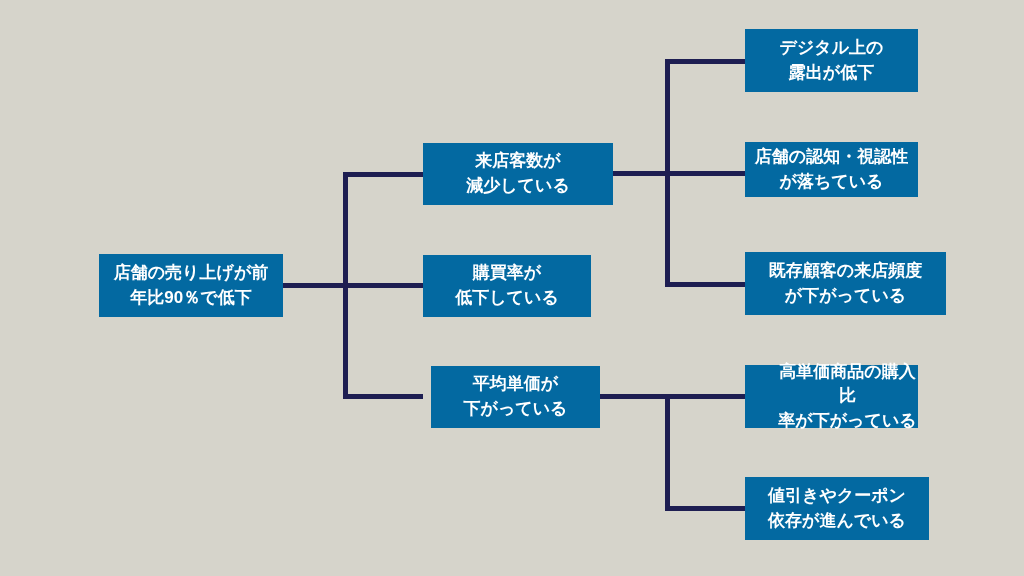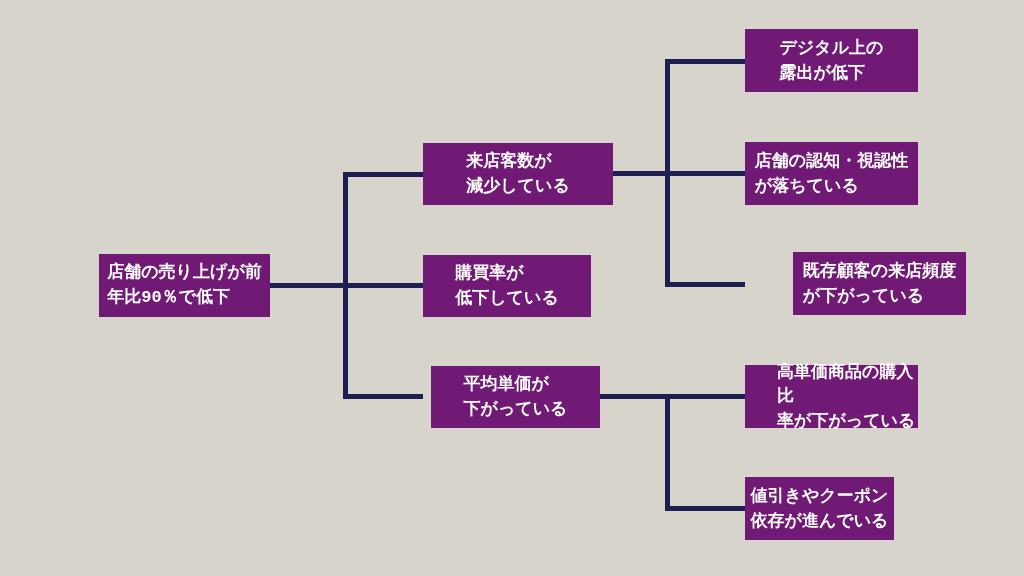--- a/index.html
+++ b/index.html
@@ -11,48 +11,49 @@
   }
   .canvas {
     position: relative;
     width: 1024px;
     height: 576px;
     background: #d6d4cb;
     overflow: hidden;
   }
   .node {
     position: absolute;
-    background: #701a75;
+    background: #0369a1;
     color: #ffffff;
     font-weight: bold;
     font-size: 17px;
     line-height: 1.45;
     display: flex;
     align-items: center;
     justify-content: center;
+    text-align: center;
     white-space: pre-line;
     box-sizing: border-box;
   }
   .hline, .vline {
     position: absolute;
     background: #1e1e52;
   }
   .hline { height: 5px; }
   .vline { width: 5px; }
 
   
-  .n-root { left: 99px;  top: 254px; width: 171px; height: 63px; font-family: Liberation Mono, monospace; }
+  .n-root { left: 99px;  top: 254px; width: 184px; height: 63px; }
   .n-m1   { left: 423px; top: 143px; width: 190px; height: 62px; }
   .n-m2   { left: 423px; top: 255px; width: 168px; height: 62px; }
   .n-m3   { left: 423px; top: 366px; width: 169px; height: 62px; margin-left: 8px; }
   .n-r1   { left: 745px; top: 29px;  width: 173px; height: 63px; }
-  .n-r2   { left: 745px; top: 142px; width: 173px; height: 63px; }
-  .n-r3   { left: 745px; top: 252px; width: 173px; height: 63px; margin-left: 48px; }
+  .n-r2   { left: 745px; top: 142px; width: 173px; height: 55px; }
+  .n-r3   { left: 745px; top: 252px; width: 201px; height: 63px; }
   .n-r4   { left: 745px; top: 365px; width: 173px; height: 63px; padding-left: 32px; }
-  .n-r5   { left: 745px; top: 477px; width: 149px; height: 63px; }
+  .n-r5   { left: 745px; top: 477px; width: 184px; height: 63px; }
 
   
   .c-root-m2 { left: 270px; top: 283px; width: 153px; }
   .c-trunk1  { left: 343px; top: 172px; height: 227px; }
   .c-br-m1   { left: 343px; top: 172px; width: 80px; }
   .c-br-m3   { left: 343px; top: 394px; width: 80px; }
   .c-m1-r2   { left: 592px; top: 171px; width: 153px; }
   .c-trunk2  { left: 665px; top: 59px;  height: 228px; }
   .c-br-r1   { left: 665px; top: 59px;  width: 80px; }
   .c-br-r3   { left: 665px; top: 282px; width: 80px; }

